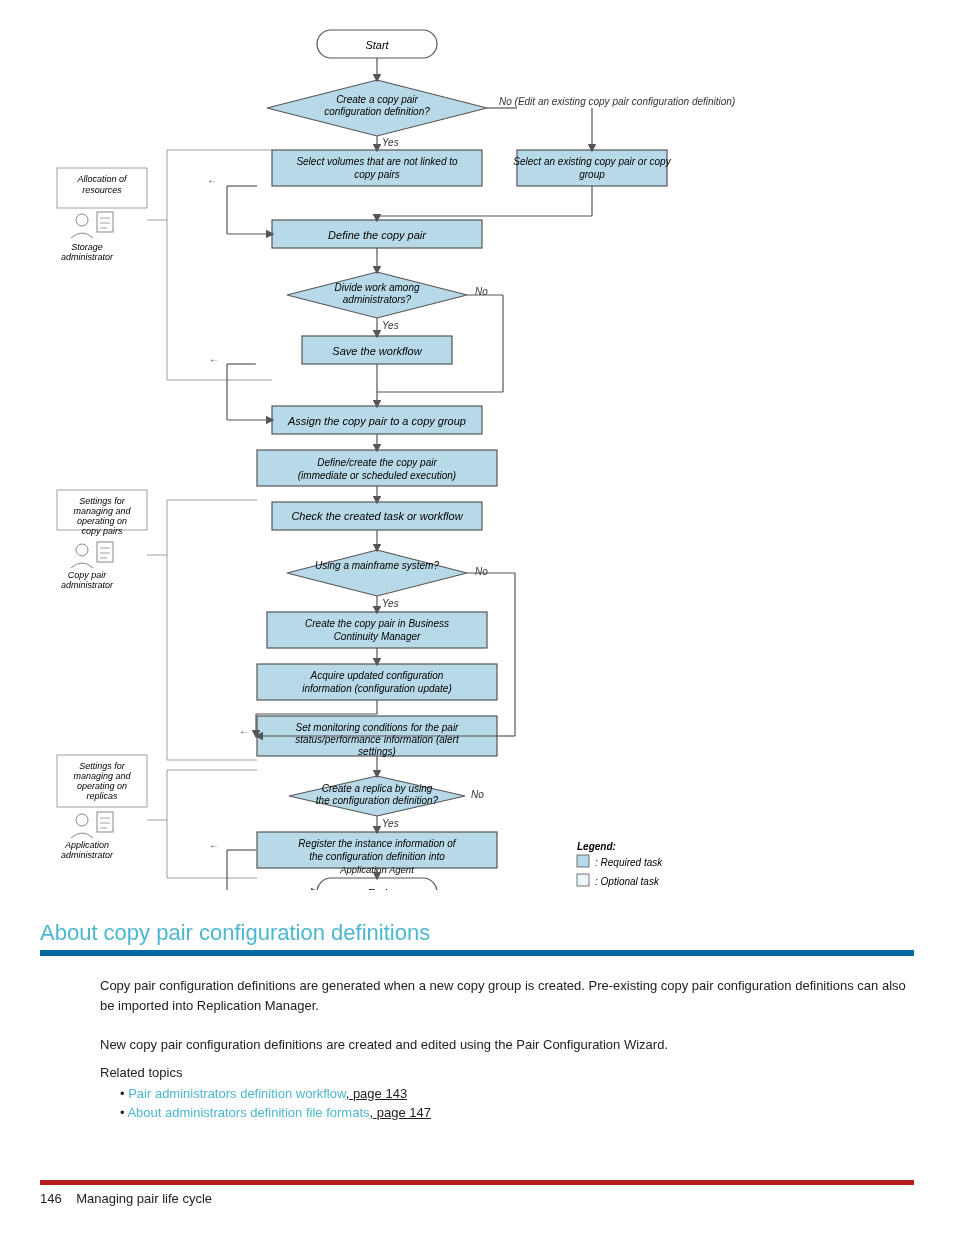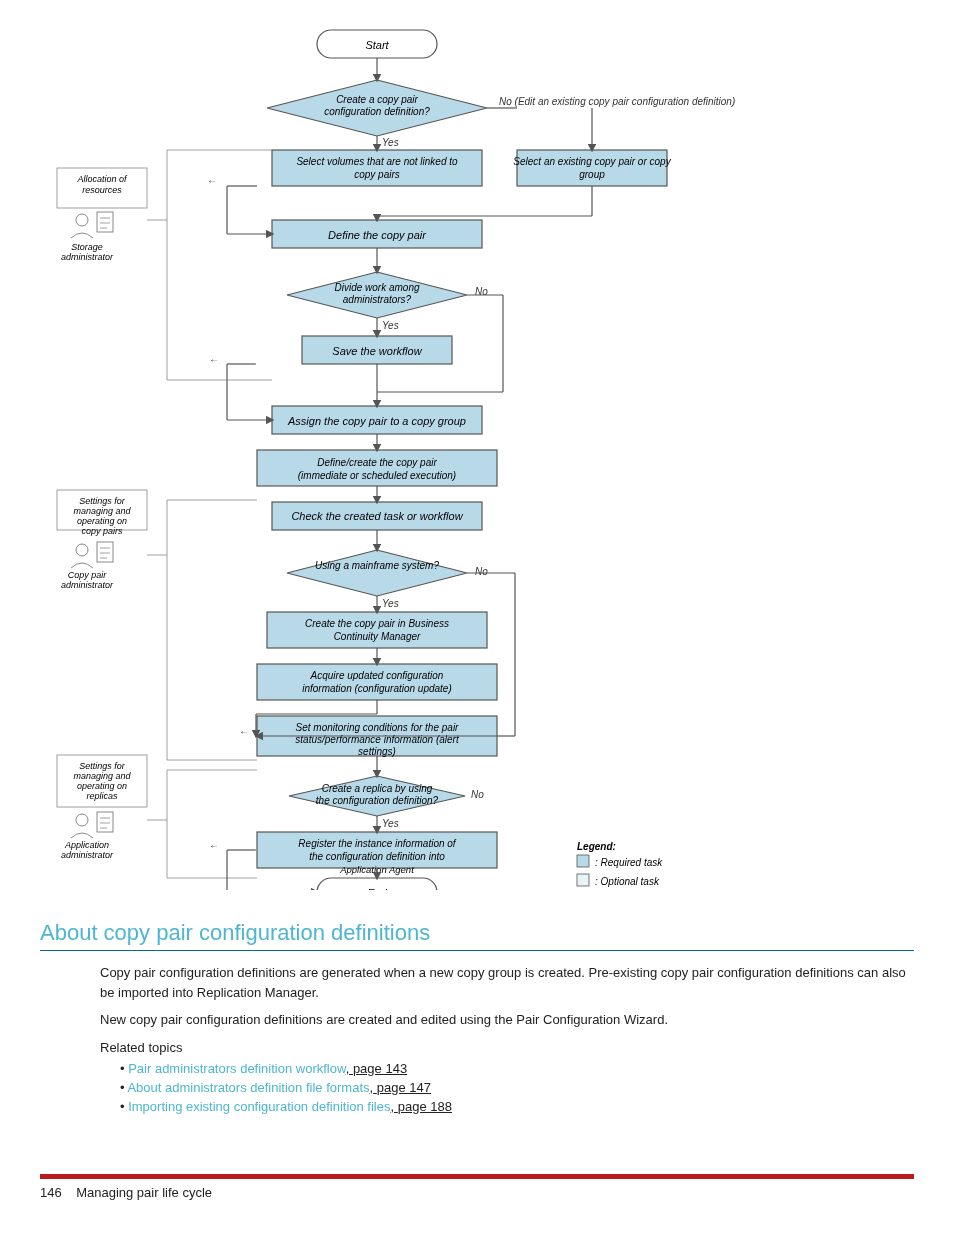--- a/index.html
+++ b/index.html
@@ -25,31 +25,32 @@
     .flowchart-svg {
       width: 100%;
       height: 100%;
     }
 
     
     .section-heading {
       color: #4db6d0;
       font-size: 22px;
       font-weight: normal;
-      border-bottom: 1px solid #0369a1;
+      border-bottom: 6px solid #0369a1;
       padding-bottom: 4px;
       margin-bottom: 12px;
     }
 
     
     .body-text {
       margin-left: 60px;
       margin-bottom: 8px;
       line-height: 1.5;
       font-size: 13px;
+      margin-top: 20px;
     }
 
     .related-topics-heading {
       margin-left: 60px;
       font-weight: normal;
       font-size: 13px;
       margin-bottom: 6px;
       margin-top: 10px;
     }
 
@@ -307,20 +308,17 @@
 
 <p class="related-topics-heading">Related topics</p>
 
 <ul class="related-list">
   <li>
     <a href="#">Pair administrators definition workflow</a><span class="page-ref">, <span>page 143</span></span>
   </li>
   <li>
     <a href="#">About administrators definition file formats</a><span class="page-ref">, <span>page 147</span></span>
   </li>
-  <li>
-    <a href="#">Importing existing configuration definition files</a><span class="page-ref">, <span>page 188</span></span>
-  </li>
 </ul>
 
 <div class="page-footer">
   <span>146</span>&nbsp;&nbsp;&nbsp;&nbsp;<span>Managing pair life cycle</span>
 </div>
 
 </body></html>

